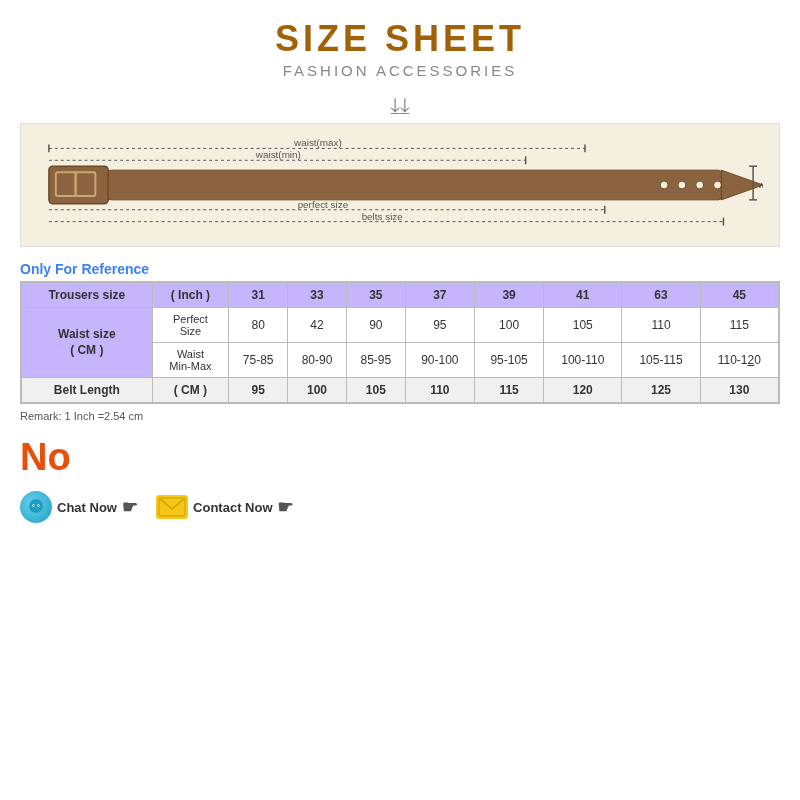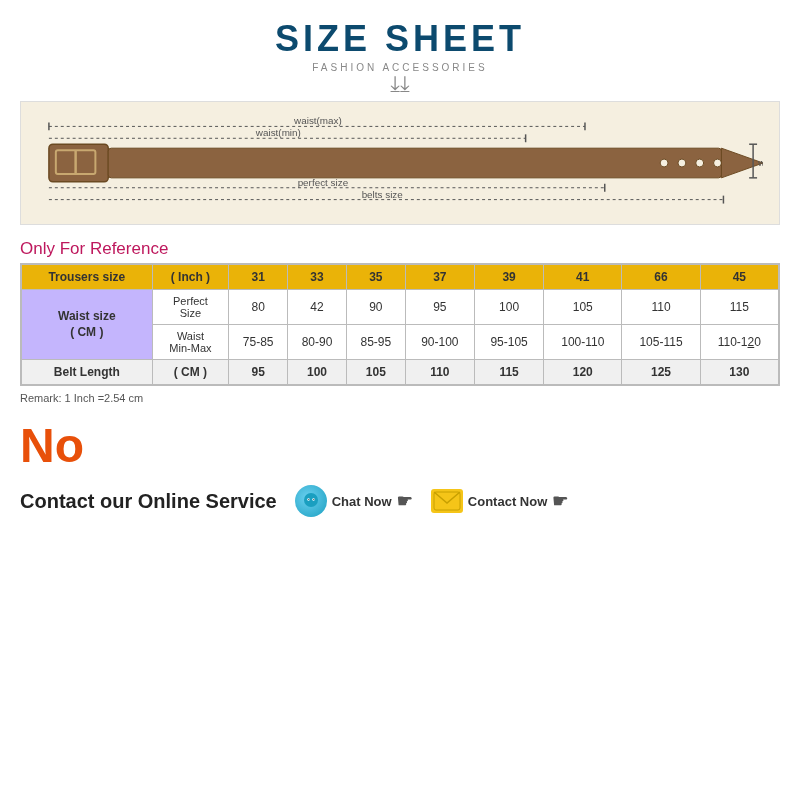--- a/index.html
+++ b/index.html
@@ -17,31 +17,31 @@
       display: flex;
       flex-direction: column;
       align-items: center;
       padding: 18px 20px 10px 20px;
     }
 
     
     .title {
       font-size: 36px;
       font-weight: 900;
-      color: #0c4a6e;
+      color: #a16207;
       letter-spacing: 4px;
       text-align: right;
       margin-bottom: 2px;
     }
     .subtitle {
-      font-size: 10px;
+      font-size: 15px;
       color: #888;
       letter-spacing: 3px;
       text-align: center;
-      margin-bottom: 0;
+      margin-bottom: 16px;
     }
     .double-chevron {
       font-size: 22px;
       color: #888;
       text-align: center;
       line-height: 1;
       margin-bottom: 6px;
     }
 
     
@@ -58,44 +58,44 @@
       height: 100px;
     }
     
     .belt-svg {
       width: 100%;
       height: 100%;
     }
 
     
     .only-ref {
-      font-size: 17px;
-      font-weight: normal;
-      color: #be185d;
+      font-size: 14px;
+      font-weight: bold;
+      color: #3b82f6;
       align-self: flex-start;
       margin-bottom: 4px;
     }
     .size-table-wrapper {
       width: 760px;
       border: 1px solid #bbb;
       margin-bottom: 6px;
     }
     table.size-table {
       width: 100%;
       border-collapse: collapse;
       font-size: 12px;
     }
     table.size-table th, table.size-table td {
       border: 1px solid #bbb;
       text-align: center;
       padding: 5px 3px;
       color: #333;
     }
     table.size-table thead tr {
-      background: #eab308;
+      background: #c4b5fd;
       margin-left: 12px;
     }
     table.size-table .row-header {
       font-weight: bold;
       background: #c4b5fd;
     }
     table.size-table .belt-length-row td {
       font-weight: bold;
     }
     table.size-table .belt-length-row .bl-label {
@@ -115,21 +115,21 @@
       align-items: flex-start;
       width: 760px;
       margin-top: 4px;
     }
     .no-line {
       display: flex;
       align-items: baseline;
       margin-bottom: 8px;
     }
     .no-text {
-      font-size: 48px;
+      font-size: 38px;
       font-weight: 900;
       color: #e8500a;
       margin-right: 10px;
     }
     .right-size-text {
       font-size: 26px;
       font-weight: bold;
       color: #222;
     }
     .contact-line {
@@ -237,21 +237,21 @@
       <thead>
         <tr>
           <th>Trousers size</th>
           <th>( Inch )</th>
           <th>31</th>
           <th>33</th>
           <th>35</th>
           <th>37</th>
           <th>39</th>
           <th>41</th>
-          <th>66</th>
+          <th>63</th>
           <th>45</th>
         </tr>
       </thead>
       <tbody>
 
         <tr>
           <td rowspan="2" class="row-header" style="font-size:12px; line-height:1.3;">Waist size<br>( CM )</td>
           <td style="font-size:11px;border-radius:12px;">Perfect<br>Size</td>
           <td>80</td>
           <td>42</td>
@@ -291,21 +291,20 @@
     </table>
   </div>
 
   <div class="remark">Remark: 1 Inch =2.54 cm</div>
 
   <div class="no-section">
     <div class="no-line">
       <span class="no-text">No</span>
     </div>
     <div class="contact-line">
-      <span class="contact-label">Contact our Online Service</span>
 
       <div class="contact-btn">
         <div class="icon-chat">
           <svg width="20" height="20" viewBox="0 0 20 20" xmlns="http://www.w3.org/2000/svg">
             <circle cx="10" cy="9" r="7" fill="#1a9fc0"></circle>
             <ellipse cx="8" cy="12" rx="3" ry="2" fill="#1a9fc0"></ellipse>
 
             <circle cx="7.5" cy="8.5" r="1.2" fill="white"></circle>
             <circle cx="12.5" cy="8.5" r="1.2" fill="white"></circle>
             <circle cx="7.8" cy="8.5" r="0.6" fill="#333"></circle>

